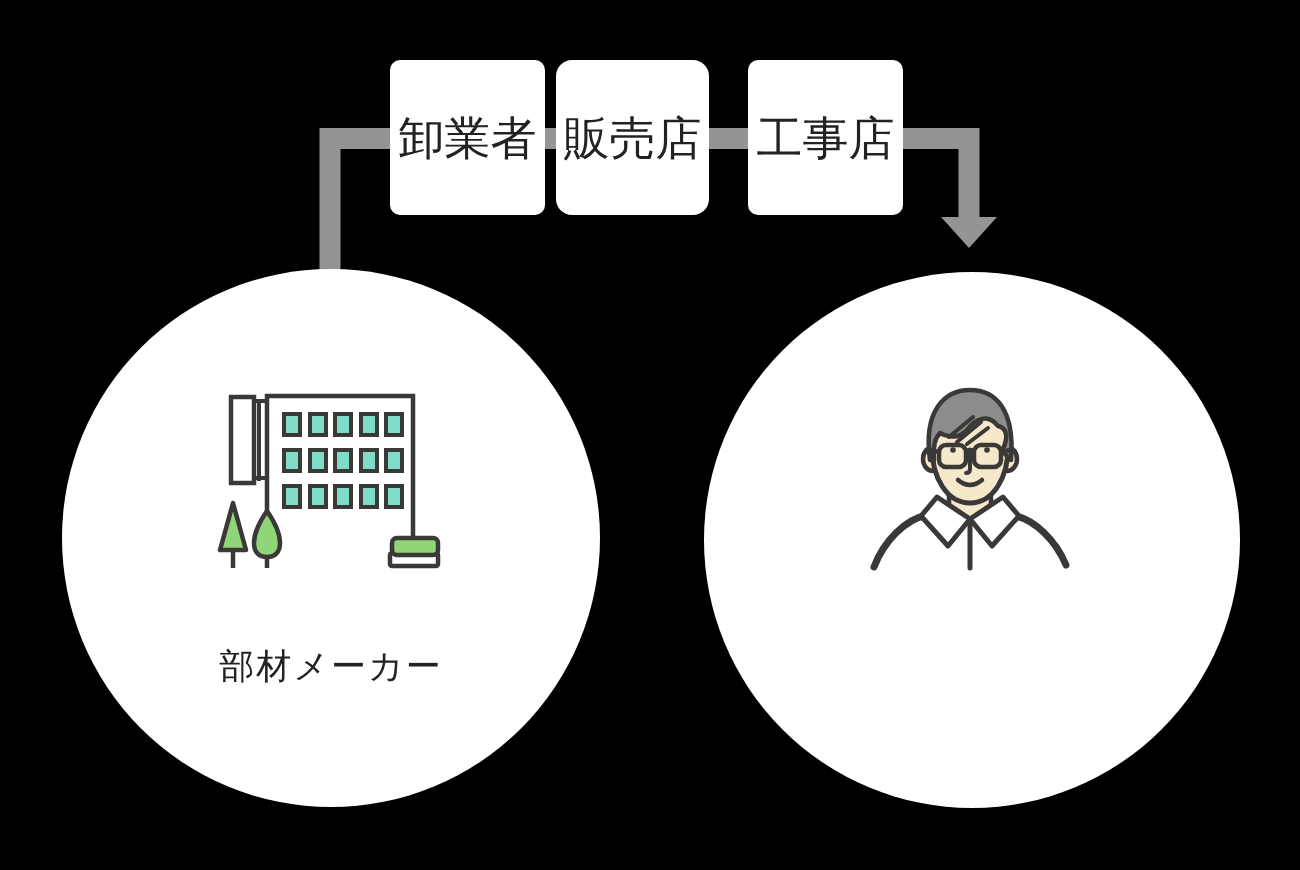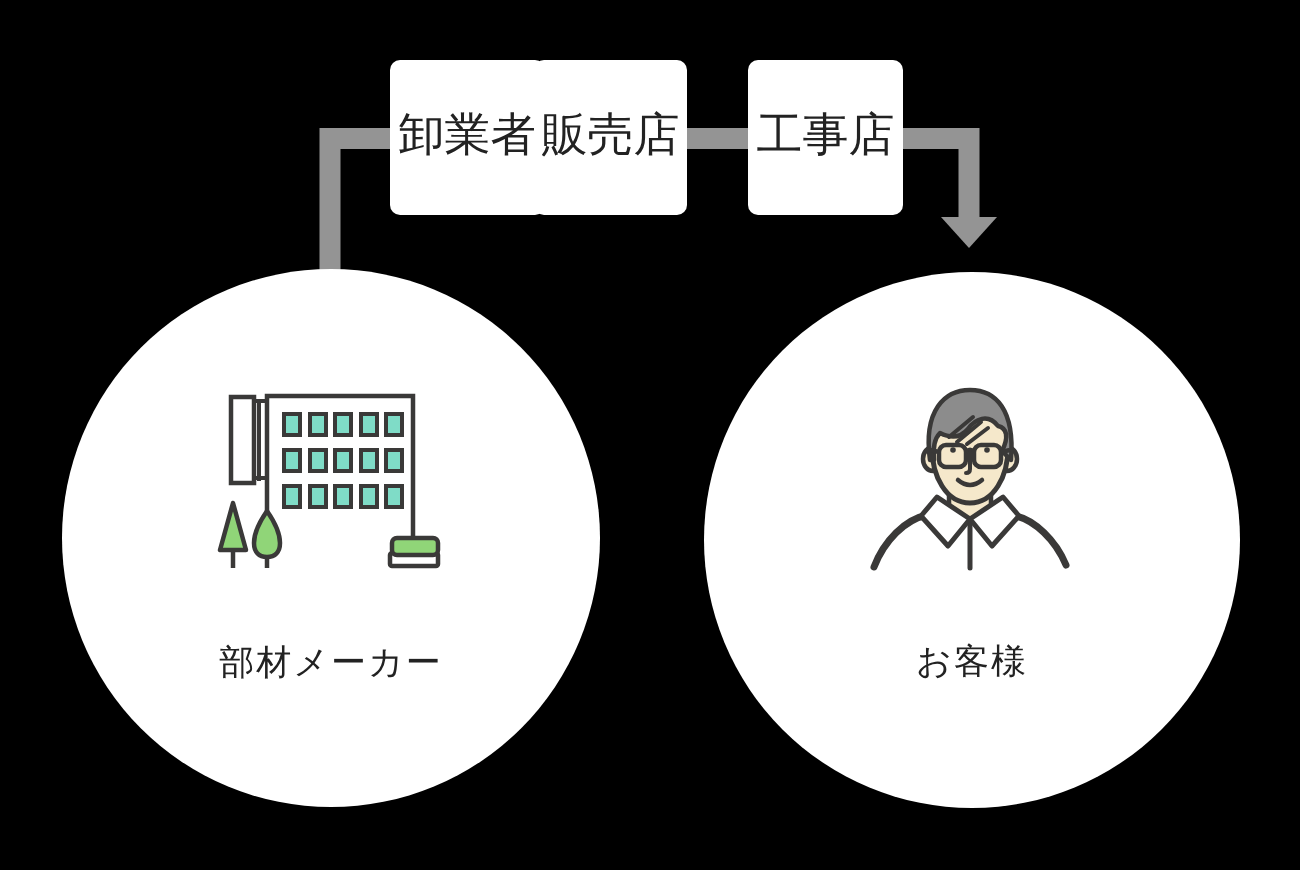--- a/index.html
+++ b/index.html
@@ -1,18 +1,18 @@
 <!DOCTYPE html>
 <html><head>
 <meta charset="utf-8">
 <style>
   html,body{margin:0;padding:0;background:#000;}
   .stage{
     position:relative;width:1248px;height:870px;background:#000;
-    font-family:Liberation Mono, monospace;overflow:hidden;
+    font-family:Liberation Sans, sans-serif;overflow:hidden;
   }
   .arrow-svg{position:absolute;left:0;top:0;z-index:1;}
   .flow-box{
     position:absolute;top:60px;height:155px;background:#ffffff;border-radius:10px;
     display:flex;align-items:center;justify-content:center;z-index:2;
   }
   .flow-box-label{
     font-size:46px;color:#222222;line-height:1;white-space:nowrap;
   }
   .node{
@@ -23,21 +23,21 @@
     position:absolute;left:0;right:0;text-align:center;
     font-size:35px;letter-spacing:2px;color:#222222;line-height:1;white-space:nowrap;
   }
   #node-manufacturer{left:62px;top:269px;width:538px;height:538px;}
   #node-manufacturer .node-label{top:379px;}
   #node-customer{left:704px;top:272px;width:536px;height:536px;}
   #node-customer .node-label{top:375px;}
   #icon-building{left:153px;top:106px;width:245px;height:215px;}
   #icon-person{left:154px;top:106px;width:228px;height:204px;}
   #box-wholesaler{left:390px;width:155px;}
-  #box-retailer{left:534px;width:153px;}
+  #box-retailer{left:556px;width:153px;border-radius:16px;}
   #box-contractor{left:748px;width:155px;}
 </style>
 </head>
 <body>
 
 <div class="stage">
 
   <svg class="arrow-svg" width="1300" height="870" viewBox="0 0 1300 870">
     <path d="M 330 286 L 330 138.5 L 969 138.5 L 969 220" fill="none" stroke="#949494" stroke-width="21" stroke-linejoin="miter"></path>
     <polygon points="941,217 997,217 969,248" fill="#949494"></polygon>
@@ -128,16 +128,15 @@
       <circle cx="987" cy="450" r="2.8" fill="#3a3938"></circle>
       <path d="M 970 452 L 970 469 Q 970 473 966 473" fill="none" stroke="#3a3938" stroke-width="4" stroke-linecap="round"></path>
       <path d="M 958 480 Q 970 490 982 480" fill="none" stroke="#3a3938" stroke-width="4.5" stroke-linecap="round"></path>
 
       <g fill="#ffffff" stroke="#3a3938" stroke-width="5" stroke-linejoin="round">
         <path d="M 937 497 L 970 519 L 948 546 L 921 516 Z"></path>
         <path d="M 1003 497 L 970 519 L 992 546 L 1019 516 Z"></path>
       </g>
       <line x1="970" y1="525" x2="970" y2="568" stroke="#3a3938" stroke-width="5" stroke-linecap="round"></line>
     </svg>
-    <div class="node-label">お客様</div>
   </div>
 
 </div>
 
 </body></html>

